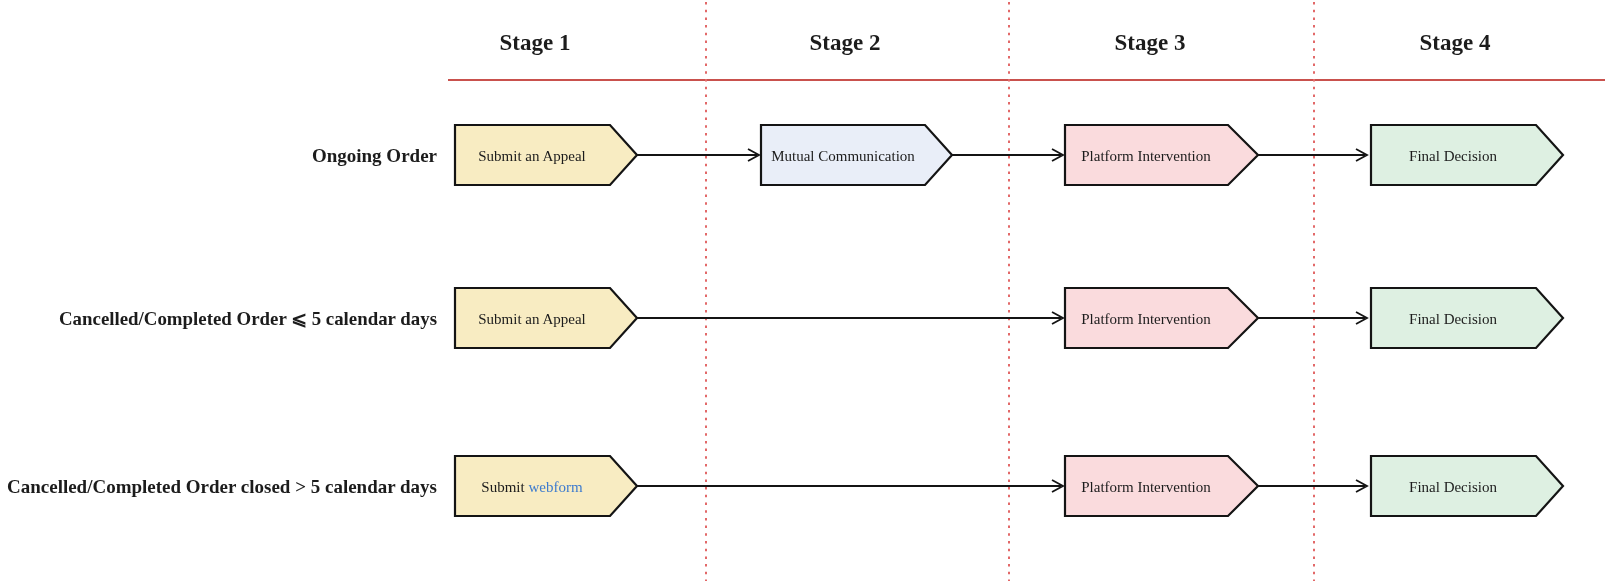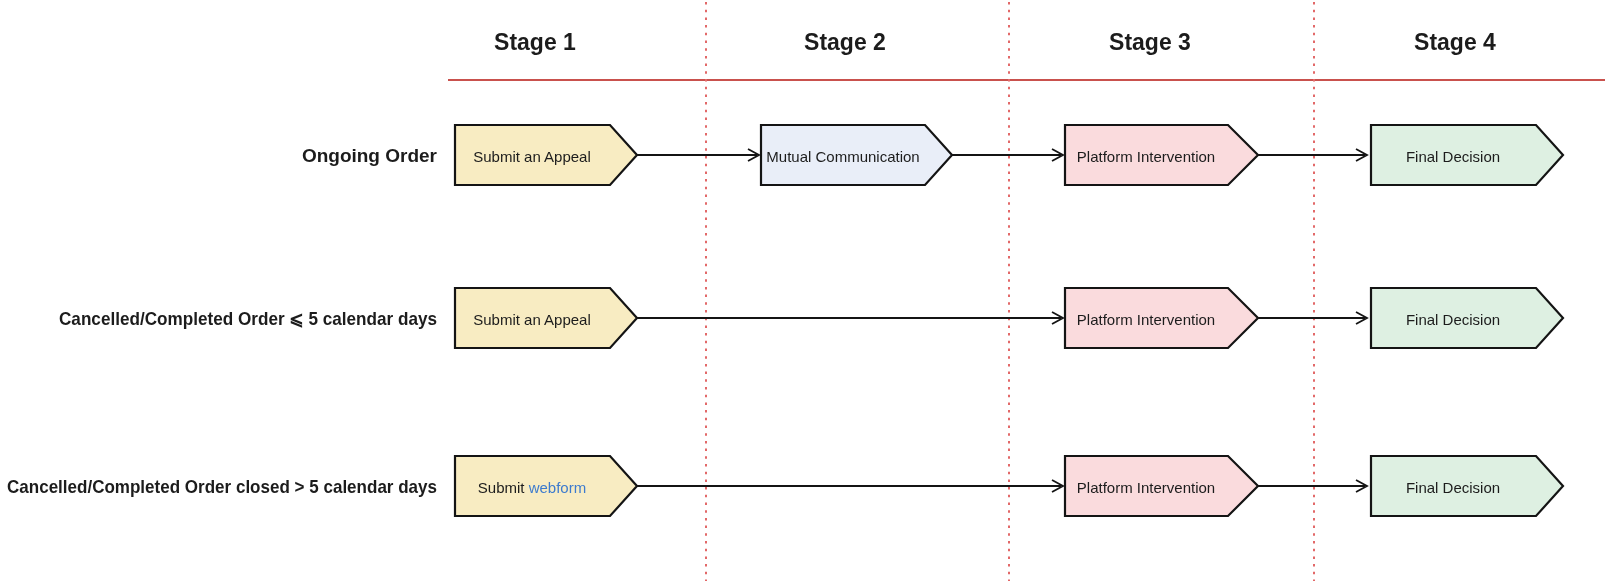--- a/index.html
+++ b/index.html
@@ -1,18 +1,18 @@
 <!DOCTYPE html>
 <html><head>
 <meta charset="utf-8">
 <title>Diagram</title>
 <style>
   html,body{margin:0;padding:0;background:#ffffff;}
   .canvas{position:relative;width:1605px;height:583px;background:#ffffff;overflow:hidden;
-          font-family:Liberation Sans, sans-serif;}
+          font-family:Liberation Serif, serif;}
   svg{display:block;}
   .stage-header{font-size:23px;font-weight:bold;}
   .row-label{font-size:19px;font-weight:bold;}
   .step-label{font-size:15px;}
   .shape{stroke:#141414;stroke-width:2.2;}
   .arrow-line{stroke:#141414;stroke-width:1.8;fill:none;}
   .arrow-head{stroke:#141414;stroke-width:1.8;fill:none;}
   .divider{fill:none;}
   text{fill:#1c1c1c;}
 </style>

